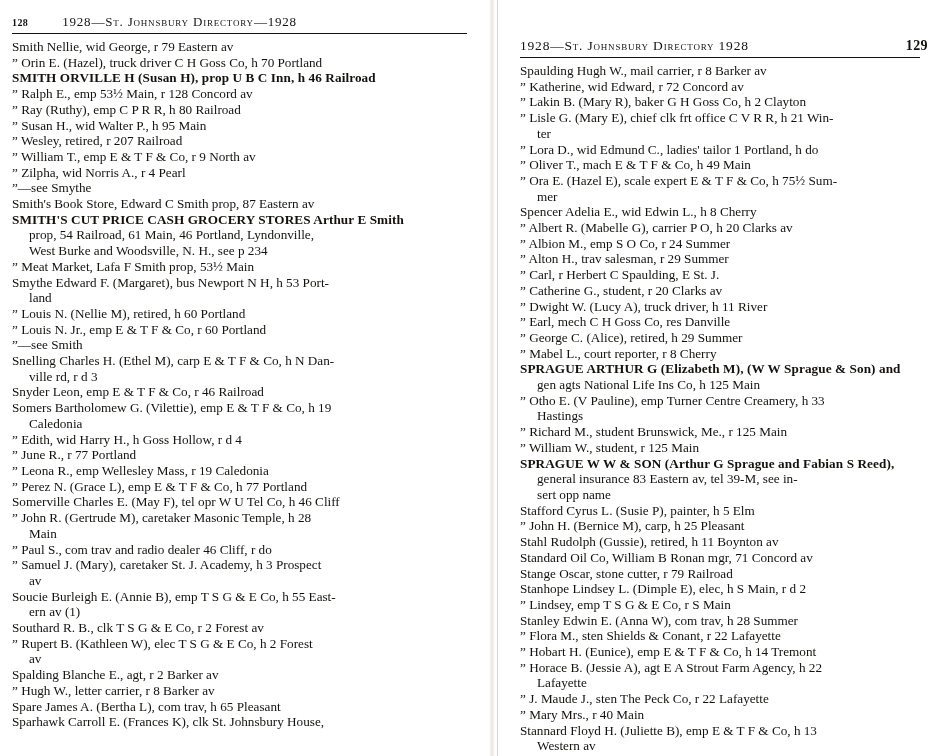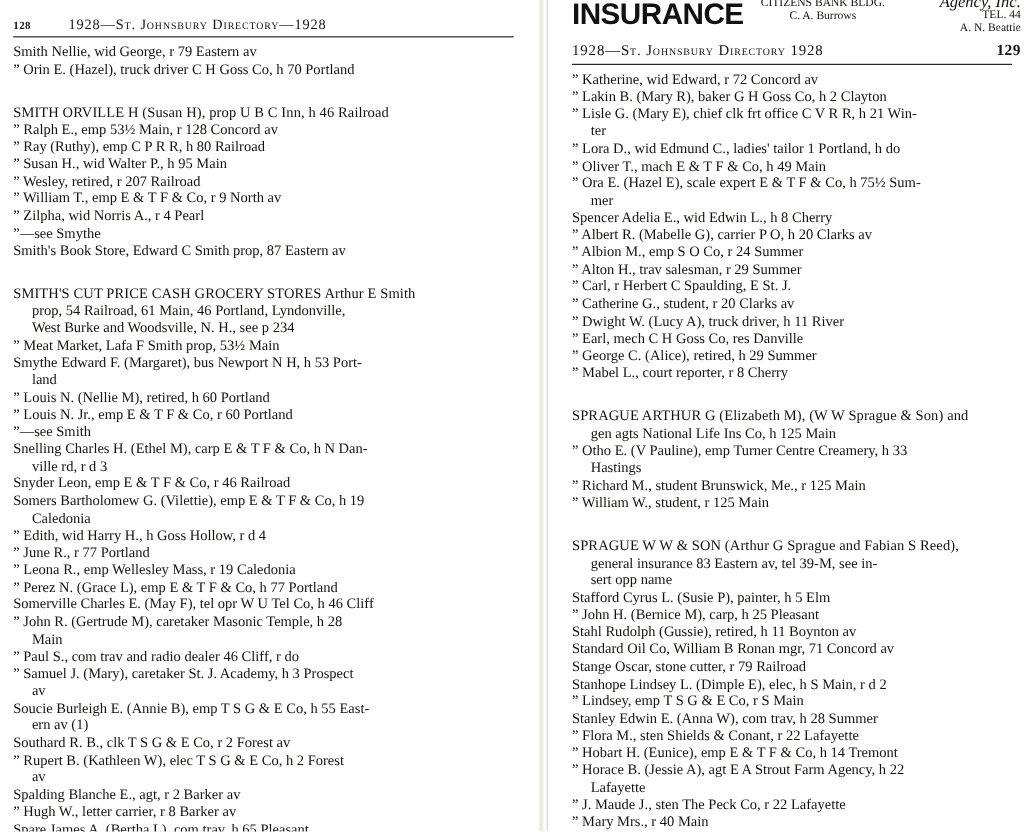--- a/index.html
+++ b/index.html
@@ -84,23 +84,22 @@
     margin: 0 0 0.5px 0;
     text-indent: 0;
     padding-left: 17px;
     text-indent: -17px;
   }
   .entry.cont {
     padding-left: 17px;
     text-indent: 0;
   }
   .entry.boldline {
-    font-weight: normal;
+    font-weight: bold;
     letter-spacing: 0.1px;
-    margin-top: 24px;
   }
   .adhdr {
     position: absolute;
     left: 520px;
     top: 0px;
     width: 408px;
     height: 38px;
     overflow: hidden;
   }
   .ad-title {
@@ -154,32 +153,20 @@
   }
 </style>
 </head>
 <body>
 
 <div class="page">
 
   <div class="bindline"></div>
   <div class="page-edge"></div>
 
-  <div class="adhdr">
-    <div class="ad-title">INSURANCE</div>
-    <div class="ad-mid">
-      <div>CITIZENS BANK BLDG.</div>
-      <div>C. A. Burrows</div>
-    </div>
-    <div class="ad-right">
-      <div class="ad-agency">Agency, Inc.</div>
-      <div>TEL. 44</div>
-      <div>A. N. Beattie</div>
-    </div>
-  </div>
 
   <div class="col col-left">
     <div class="hdr hdr-left">
       <span class="folio">128</span>
       <span class="title">1928—St. Johnsbury Directory—1928</span>
     </div>
     <div class="hrule-left"></div>
     <div id="left-entries">
         <p class="entry">Smith Nellie, wid George, r 79 Eastern av</p>
         <p class="entry">” Orin E. (Hazel), truck driver C H Goss Co, h 70 Portland</p>
@@ -229,20 +216,21 @@
   </div>
 
   <div class="col col-right">
     <div style="height:38px"></div>
     <div class="hdr hdr-right">
       <span class="title">1928—St. Johnsbury Directory  1928</span>
       <span class="folio">129</span>
     </div>
     <div class="hrule-right"></div>
     <div id="right-entries">
+        <p class="entry">Spaulding Hugh W., mail carrier, r 8 Barker av</p>
         <p class="entry">” Katherine, wid Edward, r 72 Concord av</p>
         <p class="entry">” Lakin B. (Mary R), baker G H Goss Co, h 2 Clayton</p>
         <p class="entry">” Lisle G. (Mary E), chief clk frt office C V R R, h 21 Win-</p>
         <p class="entry cont">ter</p>
         <p class="entry">” Lora D., wid Edmund C., ladies' tailor 1 Portland, h do</p>
         <p class="entry">” Oliver T., mach E &amp; T F &amp; Co, h 49 Main</p>
         <p class="entry">” Ora E. (Hazel E), scale expert E &amp; T F &amp; Co, h 75½ Sum-</p>
         <p class="entry cont">mer</p>
         <p class="entry">Spencer Adelia E., wid Edwin L., h 8 Cherry</p>
         <p class="entry">” Albert R. (Mabelle G), carrier P O, h 20 Clarks av</p>

